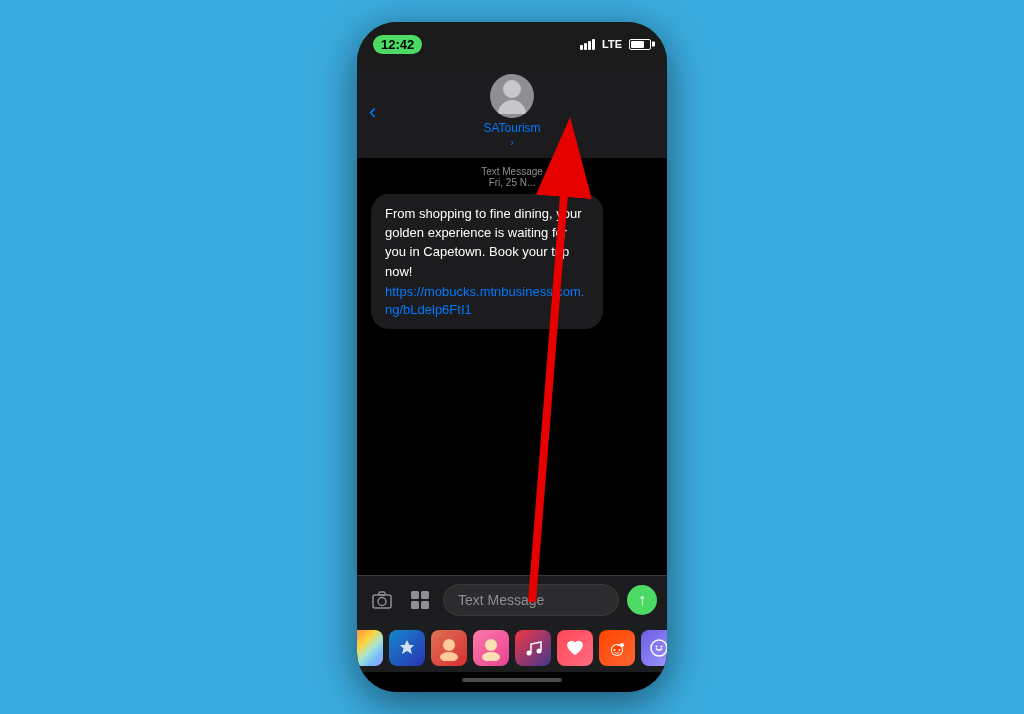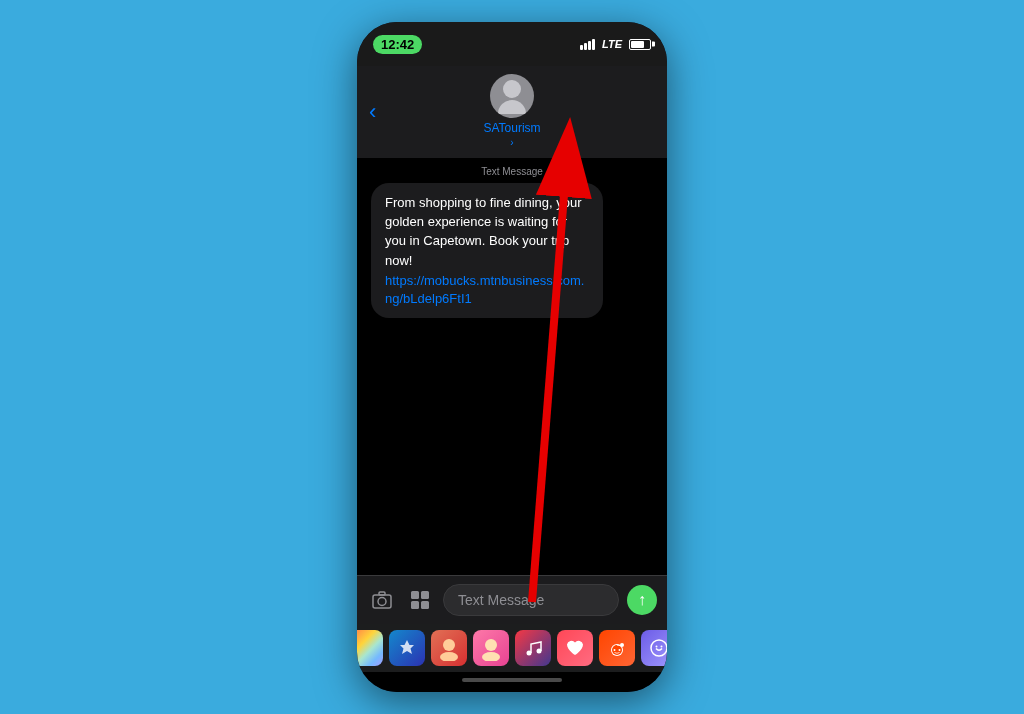--- a/index.html
+++ b/index.html
@@ -60,21 +60,20 @@
     .signal-dot {
       background: #fff;
       border-radius: 1px;
     }
 
     .lte-text {
       color: #fff;
       font-size: 11px;
       font-weight: 600;
       margin: 0 3px;
-      font-style: italic;
     }
 
     .battery-icon {
       width: 22px;
       height: 11px;
       border: 1.5px solid #fff;
       border-radius: 2px;
       position: relative;
       display: flex;
       align-items: center;
@@ -358,20 +357,21 @@
       </div>
       <div class="contact-name">
         <span>SATourism</span>
         <span class="chevron-right">›</span>
       </div>
     </div>
 
     <div class="messages-scroll">
       <div class="message-meta">
         <div class="meta-label">Text Message</div>
+        <div class="meta-date">Fri, 25 N...</div>
       </div>
       <div class="message-bubble">
         <span class="message-text">From shopping to fine dining, your golden experience is waiting for you in Capetown. Book your trip now!</span>
         <a class="message-link">https://mobucks.mtnbusiness.com.ng/bLdelp6FtI1</a>
       </div>
     </div>
 
     <div class="arrow-overlay">
       <svg width="310" height="670" viewBox="0 0 310 670" fill="none">
 

